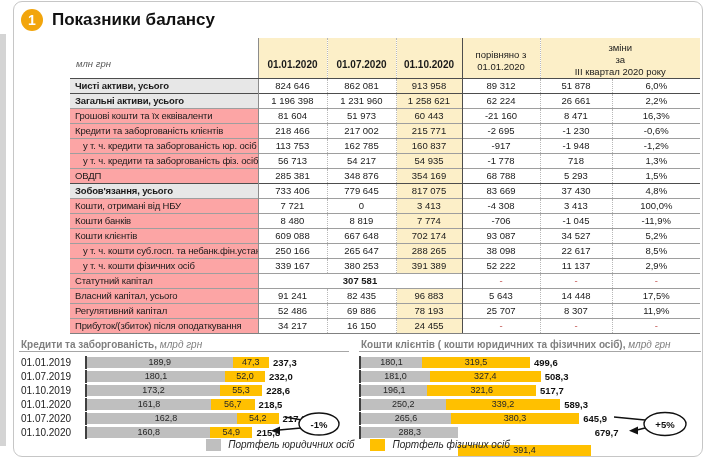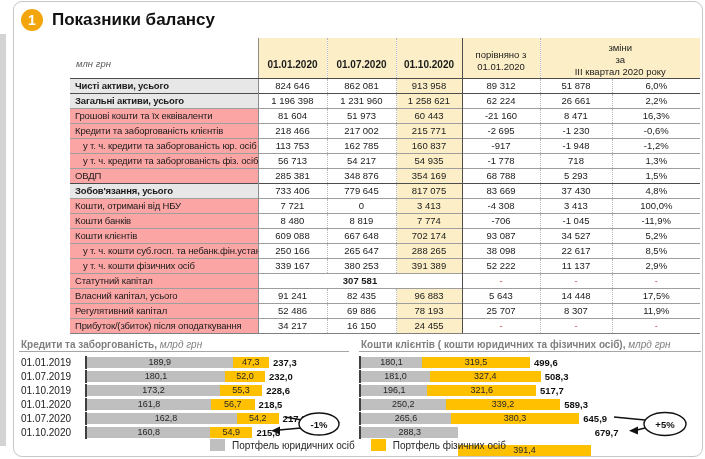--- a/index.html
+++ b/index.html
@@ -59,21 +59,21 @@
   .bar-tick { width:2px; height:13px; background:#404040; }
   .bar-seg { height:11px; display:flex; align-items:center; justify-content:center;
     font-size:9px; color:#262626; overflow:visible; }
   .bar-total { font-size:9.5px; font-weight:bold; margin-left:4px; color:#111; }
   .annotation-svg { position:absolute; left:0; top:0; pointer-events:none; overflow:visible; }
   .annotation-svg text { font-family:"Liberation Sans",sans-serif; font-size:9.5px; font-weight:bold; fill:#111; }
 
   
   .legend { position:absolute; bottom:5px; left:0; width:100%; display:flex;
     justify-content:center; gap:16px; align-items:center; }
-  .legend-item { display:flex; align-items:flex-end; gap:7px; }
+  .legend-item { display:flex; align-items:flex-start; gap:7px;font-style:italic; }
   .legend-swatch { width:15px; height:12px; display:inline-block; }
   .legend-label { font-size:10px; color:#262626; }
 </style>
 </head>
 <body>
 
 <div class="page-edge-strip"></div>
 
 <div class="card">
 

